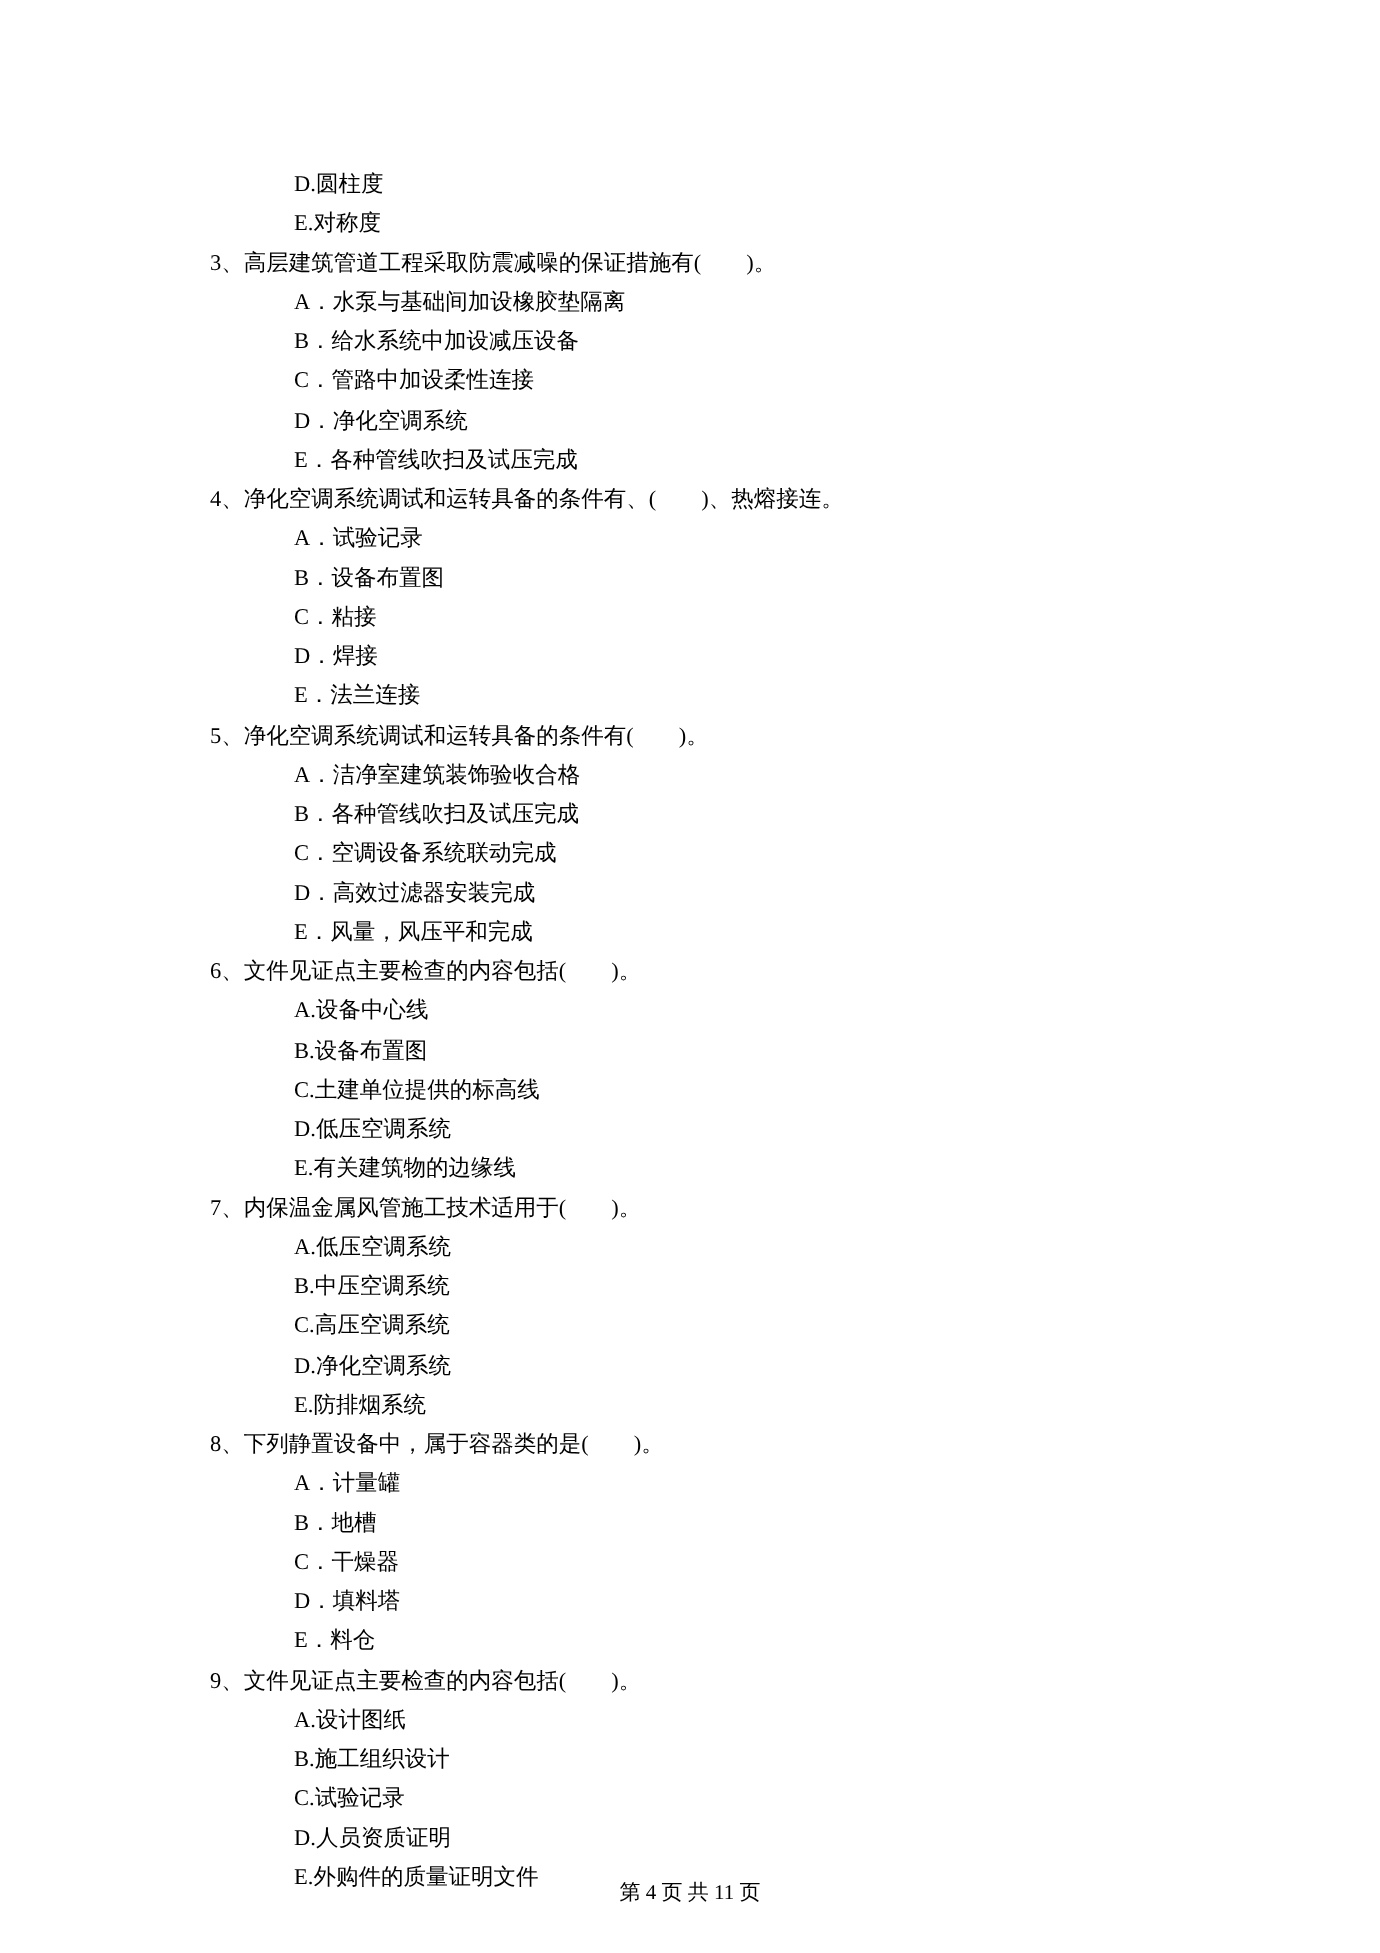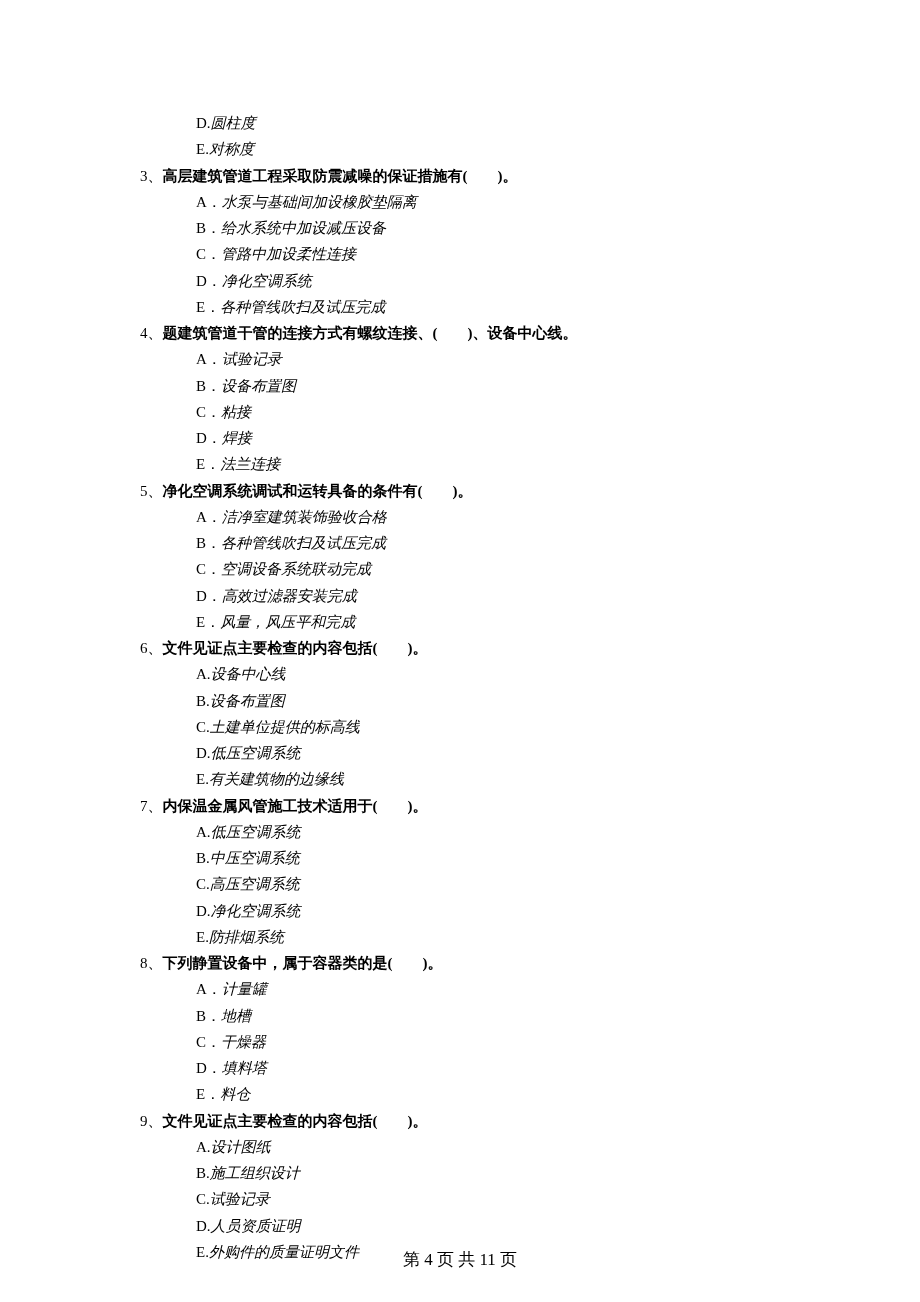--- a/index.html
+++ b/index.html
@@ -27,43 +27,41 @@
     }
     .q-stem {
       display: flex;
     }
     .q-num {
       flex: 0 0 auto;
       white-space: nowrap;
     }
     .q-text {
       flex: 1 1 auto;
-      font-weight: bold;
     }
     .options {
       margin-left: 56px;
     }
     .opt {
       display: flex;
     }
     .opt-key {
       flex: 0 0 auto;
       white-space: nowrap;
     }
     .opt-text {
       flex: 1 1 auto;
-      font-style: italic;
     }
     .footer {
       position: absolute;
       bottom: 40px;
       left: 0;
       width: 100%;
       text-align: center;
-      font-size: 17px;
+      font-size: 14px;
     }
   </style>
 </head>
 <body>
 
 <div class="page">
 
   <div class="orphan-options" id="orphan-container">
       <div class="opt">
         <span class="opt-key">D.</span>
@@ -100,21 +98,21 @@
           </div>
           <div class="opt">
             <span class="opt-key">E．</span>
             <span class="opt-text">各种管线吹扫及试压完成</span>
           </div>
         </div>
       </div>
       <div class="question">
         <div class="q-stem">
           <span class="q-num">4、</span>
-          <span class="q-text">题建筑管道干管的连接方式有螺纹连接、(　　)、设备中心线。</span>
+          <span class="q-text">净化空调系统调试和运转具备的条件有、(　　)、热熔接连。</span>
         </div>
         <div class="options">
           <div class="opt">
             <span class="opt-key">A．</span>
             <span class="opt-text">试验记录</span>
           </div>
           <div class="opt">
             <span class="opt-key">B．</span>
             <span class="opt-text">设备布置图</span>
           </div>

